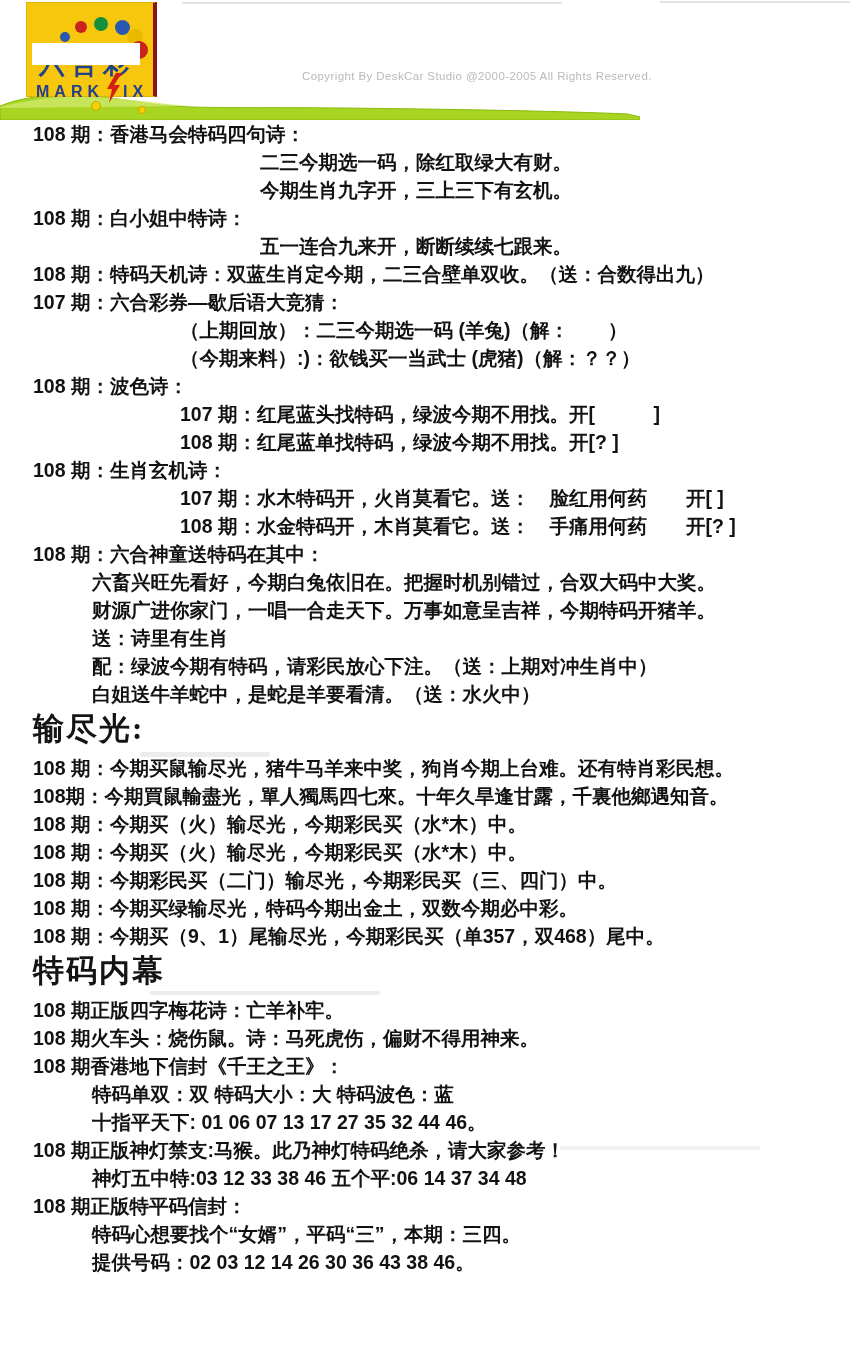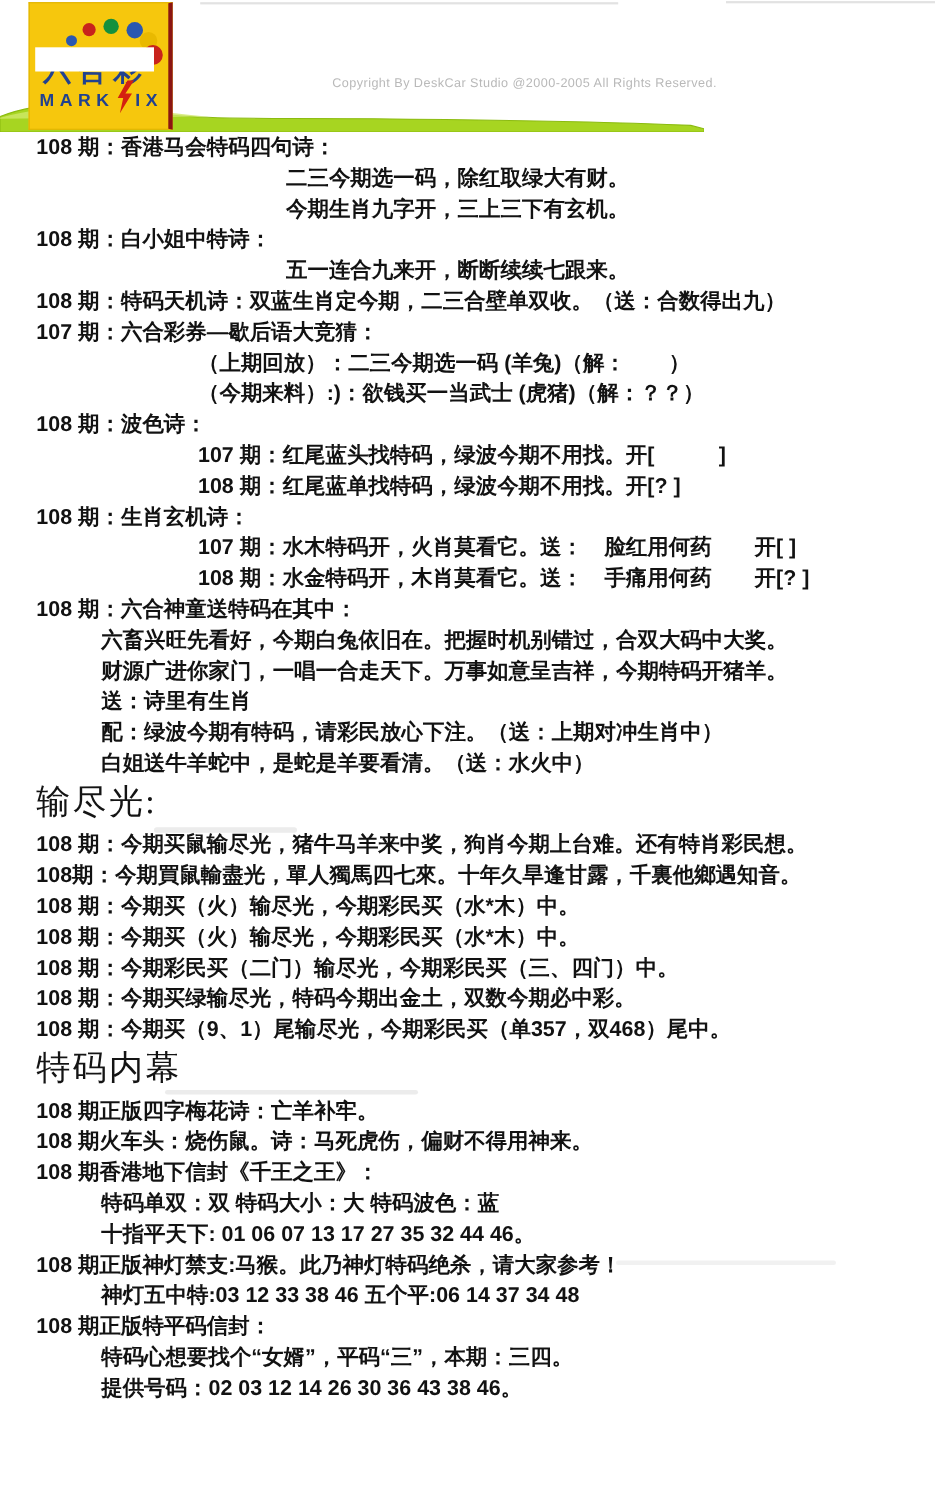--- a/index.html
+++ b/index.html
@@ -7,21 +7,21 @@
     width:858px;height:1358px;overflow:hidden;background:#ffffff;
     font-family:"Liberation Sans","DejaVu Sans",sans-serif;
     color:#121212;position:relative;
   }
   
   .masthead{position:relative;width:858px;height:120px;}
   .top-rule{position:absolute;height:2px;background:#e2e2e2;}
   .top-rule.a{left:182px;top:2px;width:380px;}
   .top-rule.b{left:660px;top:1px;width:190px;}
   .logo{
-    position:absolute;left:26px;top:2px;width:131px;height:116px;
+    position:absolute;left:26px;top:2px;width:131px;height:95px;
     background:#f6c70d;border:1px solid #e0b400;
     border-right:4px solid #8b1512;box-sizing:border-box;z-index:3;
   }
   .logo .dot{position:absolute;border-radius:50%;}
   .logo-cn{
     position:absolute;left:12px;top:44px;font-size:26px;font-weight:bold;
     color:#21418f;letter-spacing:6px;white-space:nowrap;z-index:1;
   }
   .logo-strip{position:absolute;left:5px;top:40px;width:108px;height:22px;background:#ffffff;z-index:2;}
   .logo-en{
@@ -51,21 +51,21 @@
     font-size:19.5px;font-weight:bold;line-height:28px;height:28px;
     white-space:nowrap;overflow:visible;color:#121212;
   }
   .line .tail{font-weight:400;font-size:16.5px;color:#2a2a2a;letter-spacing:1px;}
   .i0{margin-left:0;}
   .i1{margin-left:59px;}
   .i2{margin-left:147px;}
   .i3{margin-left:227px;}
   .section-header{
     font-family:"Liberation Serif","DejaVu Serif",serif;
-    font-size:31px;font-weight:normal;color:#141414;letter-spacing:2px;
+    font-size:31px;font-weight:bold;color:#141414;letter-spacing:2px;
     margin:2px 0 6px 0;line-height:38px;height:38px;
   }
   .smudge{position:absolute;background:#ececec;border-radius:3px;}
   .smudge.s1{left:140px;top:752px;width:130px;height:5px;}
   .smudge.s2{left:150px;top:991px;width:230px;height:4px;}
   .smudge.s3{left:560px;top:1146px;width:200px;height:4px;background:#f1f1f1;}
 </style>
 </head>
 <body>
 

